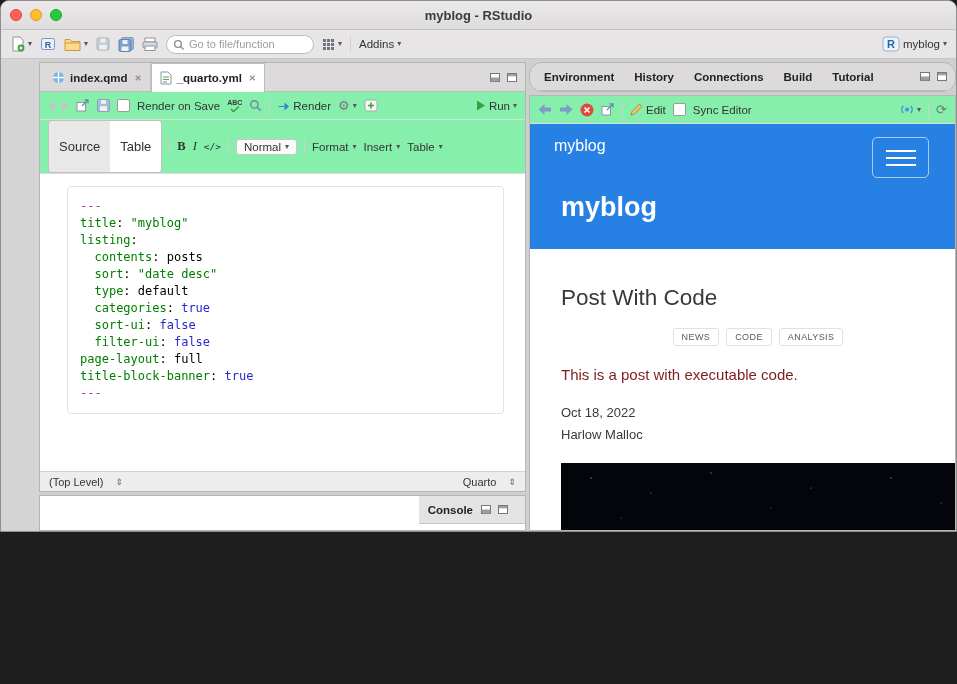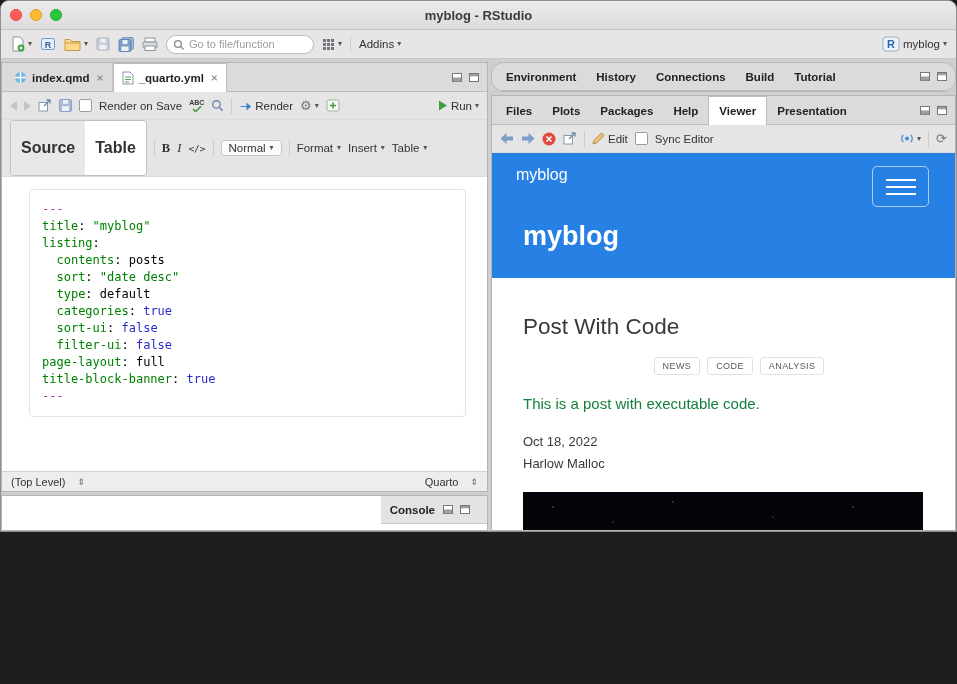--- a/index.html
+++ b/index.html
@@ -20,41 +20,41 @@
   .tbtn{display:flex;align-items:center;gap:3px;}
   .caret{font-size:8px;color:#555;line-height:1;}
   .vsep{width:1px;height:16px;background:#cfcdce;}
   .goto{position:relative;display:flex;align-items:center;}
   .goto input{width:148px;height:19px;box-sizing:border-box;border:1px solid #bdbbbc;border-radius:10px;padding:0 6px 0 22px;font-size:11px;font-family:"Liberation Sans",sans-serif;color:#333;background:#fff;outline:none;}
   .goto input::placeholder{color:#9d9d9d;}
   .goto .mag{position:absolute;left:7px;top:4px;}
   .spacer{flex:1;}
 
   
-  .workspace{flex:1;background:#cfcfcf;display:flex;gap:3px;padding-top:3px;min-height:0;}
+  .workspace{flex:1;background:#cfcfcf;display:flex;gap:3px;padding-top:3px;min-height:0;margin-left:38px;}
   .col{display:flex;flex-direction:column;gap:3px;min-height:0;}
   .col-left{flex:0 0 487px;}
   .col-right{flex:1;min-width:0;}
   .pane{background:#fff;border:1px solid #b5b5b5;display:flex;flex-direction:column;min-height:0;overflow:hidden;}
 
   .tabbar{flex:0 0 28px;background:#dcdadb;border-bottom:1px solid #bdbbbc;display:flex;align-items:flex-end;box-sizing:border-box;padding-left:4px;}
   .doc-tab{height:27px;display:flex;align-items:center;gap:5px;padding:0 8px;font-size:11.5px;font-weight:700;color:#222;border-right:1px solid #c6c4c5;}
   .doc-tab.active{background:#fff;border:1px solid #bdbbbc;border-bottom:none;height:28px;margin-bottom:-1px;}
   .tab-close{font-size:8.5px;color:#8f8f8f;margin-left:2px;}
   .pane-btns{margin-left:auto;display:flex;align-items:center;gap:7px;padding:0 8px;height:27px;}
   .ftab{height:27px;display:flex;align-items:center;padding:0 10px;font-size:11.5px;font-weight:700;color:#222;}
   .ftab.active{background:#fff;border:1px solid #bdbbbc;border-bottom:none;height:28px;margin-bottom:-1px;}
 
-  .subbar{flex:0 0 27px;background:#e5e5e5;border-bottom:1px solid #dddcdc;display:flex;align-items:center;gap:7px;padding:0 8px;font-size:11.5px;color:#333;}
+  .subbar{flex:0 0 27px;background:#86efac;border-bottom:1px solid #dddcdc;display:flex;align-items:center;gap:7px;padding:0 8px;font-size:11.5px;color:#333;}
   .cb{width:11px;height:11px;border:1px solid #9b9b9b;border-radius:2px;background:#fff;display:inline-block;flex:0 0 auto;}
   .tri{width:0;height:0;display:inline-block;}
   .tri-left{border:5px solid transparent;border-right:7px solid #c4c4c4;border-left:none;}
   .tri-right{border:5px solid transparent;border-left:7px solid #c4c4c4;border-right:none;}
   .seg{display:flex;border:1px solid #c2c0c1;border-radius:4px;overflow:hidden;}
-  .seg-btn{padding:18px 10px;font-size:16px;color:#333;background:#e9e8e8;font-weight:bold;}
+  .seg-btn{padding:18px 10px;font-size:13px;color:#333;background:#e9e8e8;}
   .seg-btn.active{background:#ffffff;}
   .fmt-b{font-family:"Liberation Serif",serif;font-weight:700;font-size:12.5px;}
   .fmt-i{font-family:"Liberation Serif",serif;font-style:italic;font-size:12.5px;}
   .fmt-code{font-family:"DejaVu Sans Mono",monospace;font-size:9.5px;}
   .dd{display:flex;align-items:center;gap:4px;}
   .dd.boxed{border:1px solid #c8c6c7;border-radius:3px;background:#fbfafa;padding:1px 7px;}
   .gear{font-size:13px;color:#7a7a7a;line-height:1;}
   .refresh{font-size:13px;color:#777;line-height:1;}
   .abc{display:flex;flex-direction:column;align-items:center;line-height:1;}
   .abc b{font-size:7px;color:#3a3a3a;letter-spacing:0;}
@@ -78,21 +78,21 @@
   .blog-nav{padding:13px 26px 4px 24px;display:flex;align-items:flex-start;justify-content:space-between;}
   .brand{color:#fff;font-size:16px;}
   .toggler{width:57px;height:41px;border:1px solid rgba(255,255,255,.6);border-radius:5px;display:flex;flex-direction:column;justify-content:center;align-items:center;gap:5px;box-sizing:border-box;}
   .toggler i{display:block;width:30px;height:2px;background:#fff;}
   .blog-banner{padding:10px 0 26px 31px;}
   .banner-title{color:#fff;font-size:27px;font-weight:700;}
   .post{padding:36px 0 0 31px;}
   .post-title{font-size:22.5px;color:#373a3c;font-weight:400;}
   .badges{display:flex;gap:7px;margin-top:17px;justify-content:center;}
   .badge{border:1px solid #dee2e6;border-radius:3px;padding:3px 8px;font-size:9px;letter-spacing:.4px;color:#55595d;}
-  .desc{margin-top:20px;font-size:15px;color:#15803d;}
+  .desc{margin-top:20px;font-size:15px;color:#7f1d1d;}
   .meta{margin-top:19px;font-size:13px;color:#373a3c;line-height:22px;}
   .hero{margin-top:17px;width:400px;height:240px;line-height:0;}
 </style>
 </head>
 <body>
 
 <div class="window">
 
   <div class="titlebar">
     <div class="traffic">
@@ -350,38 +350,20 @@
               </svg>
             <svg width="10" height="9">
                 <rect x="0.5" y="0.5" width="9" height="8" fill="#fff" stroke="#777"></rect>
                 <rect x="1" y="1" width="8" height="2.3" fill="#9e9e9e"></rect>
               </svg>
           </div>
         </div>
       </div>
 
       <div class="pane viewer-pane">
-        <div class="tabbar">
-          <span class="ftab">Files</span>
-          <span class="ftab">Plots</span>
-          <span class="ftab">Packages</span>
-          <span class="ftab">Help</span>
-          <span class="ftab active">Viewer</span>
-          <span class="ftab">Presentation</span>
-          <div class="pane-btns">
-            <svg width="10" height="9">
-                <rect x="0.5" y="0.5" width="9" height="8" fill="#fff" stroke="#777"></rect>
-                <rect x="1" y="4.5" width="8" height="3.9" fill="#9e9e9e"></rect>
-              </svg>
-            <svg width="10" height="9">
-                <rect x="0.5" y="0.5" width="9" height="8" fill="#fff" stroke="#777"></rect>
-                <rect x="1" y="1" width="8" height="2.3" fill="#9e9e9e"></rect>
-              </svg>
-          </div>
-        </div>
 
         <div class="subbar viewer-toolbar">
           <svg width="14" height="11">
               <path d="M6.5 0L0.5 5.5 6.5 11V7.5H13v-4H6.5z" fill="#7d9cc8"></path>
             </svg>
           <svg width="14" height="11">
               <path d="M7.5 0l6 5.5-6 5.5V7.5H1v-4h6.5z" fill="#7d9cc8"></path>
             </svg>
           <svg width="14" height="14">
               <circle cx="7" cy="7" r="6.5" fill="#e0493e"></circle>

